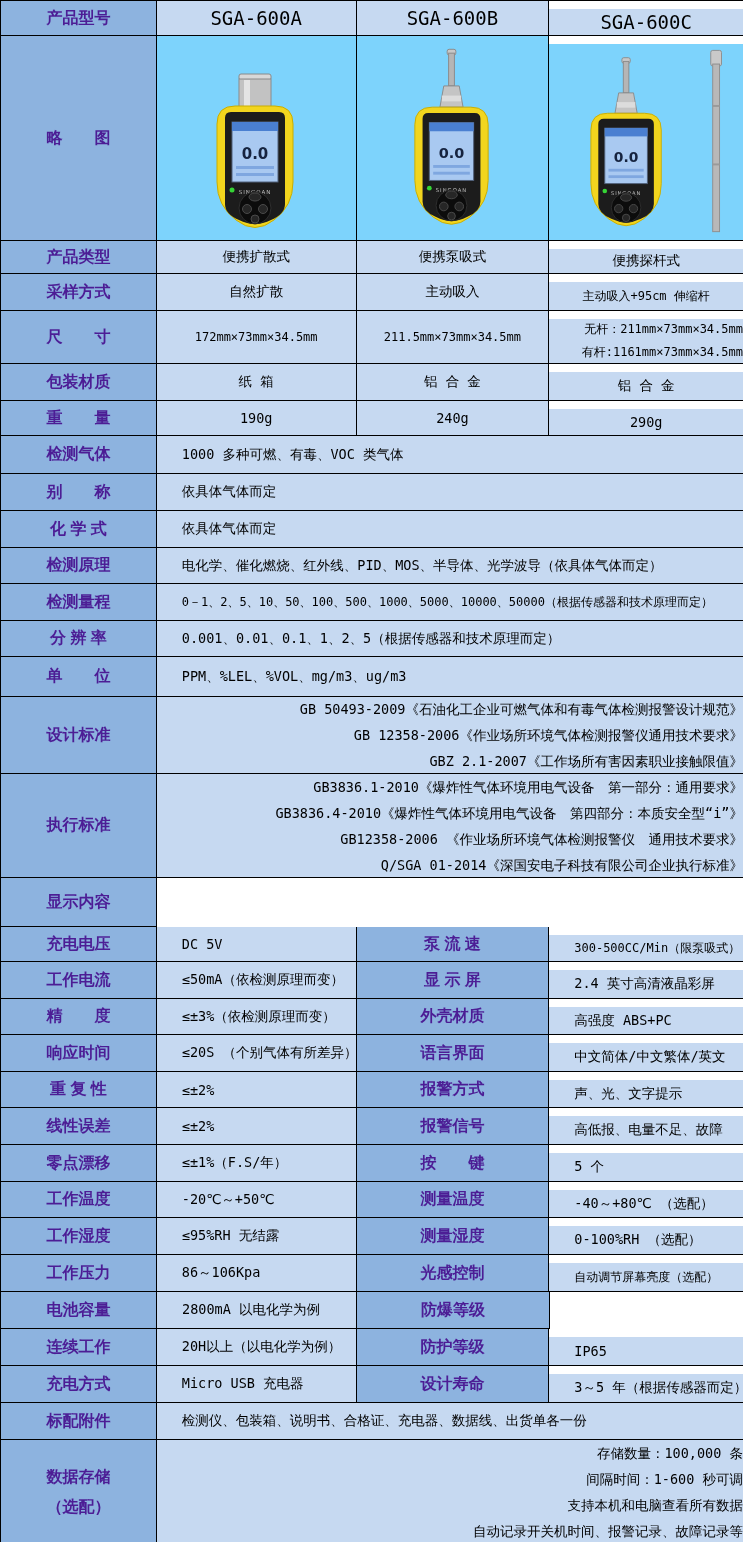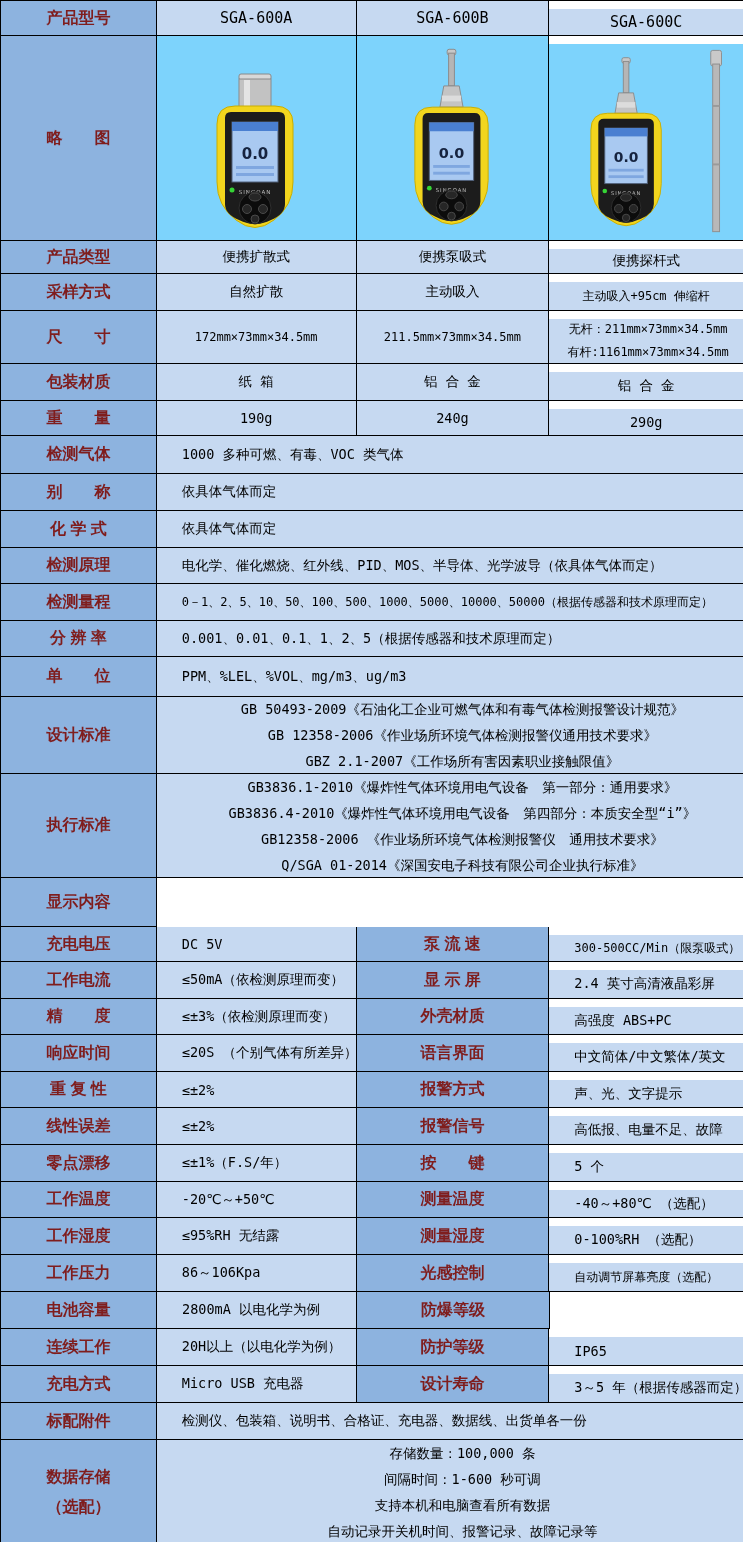--- a/index.html
+++ b/index.html
@@ -22,37 +22,37 @@
   .c1{width:156px;}
   .c2{width:200px;}
   .c3{width:193px;}
   .c4{width:195px;margin-top:8px;}
   .cspan{width:588px;}
   .label{
     background:#8db3df;
     justify-content:center;
     font-weight:bold;
     font-size:16px;
-    color:#7f1d1d;
+    color:#4c1d95;
     text-align:center;
   }
   .val{
     background:#c6d9f1;
     font-size:13.5px;
     font-family:"DejaVu Sans Mono","DejaVu Sans",monospace;
     color:#000;
     white-space:nowrap;
   }
   .photo{background:#7dd3fc;}
   .center{justify-content:center;}
   .left{padding-left:25px;justify-content:flex-start;}
-  .col{flex-direction:column;justify-content:center;align-items:center;}
+  .col{flex-direction:column;justify-content:center;align-items:flex-end;}
   .col.centered{align-items:center;}
   .lines .ln{line-height:26px;}
-  .model{font-size:15px;}
+  .model{font-size:19px;}
   .small{font-size:12px;}
   .small .ln{line-height:23px;}
   .disp .ln{line-height:24px;}
   svg{display:block;}
 </style>
 </head>
 <body>
 
 <div id="sheet">
 

